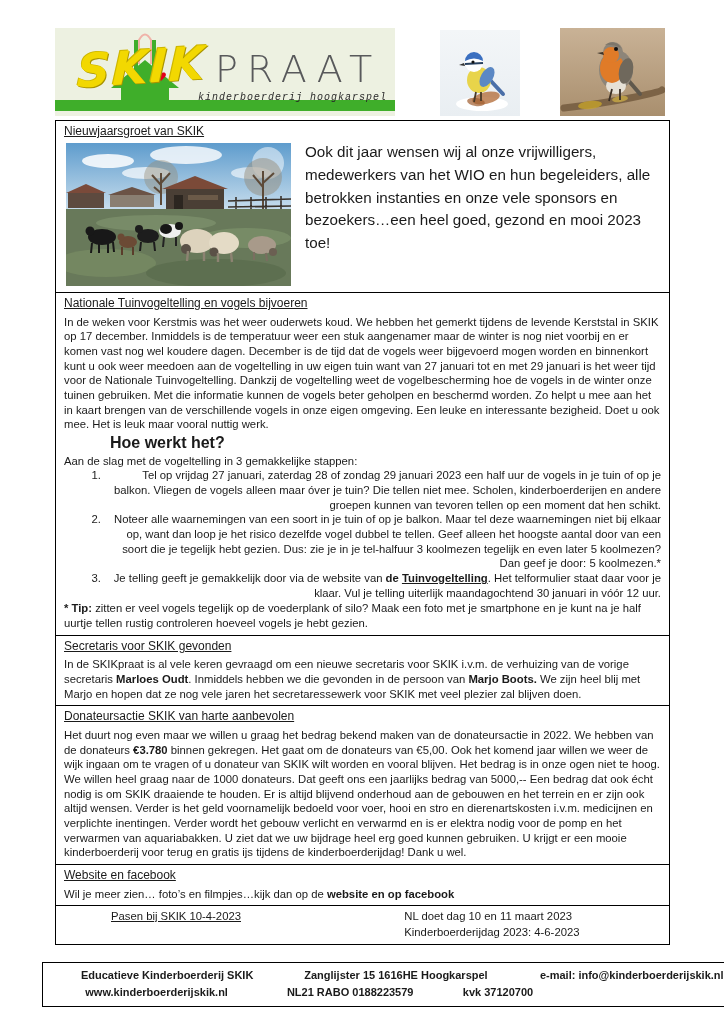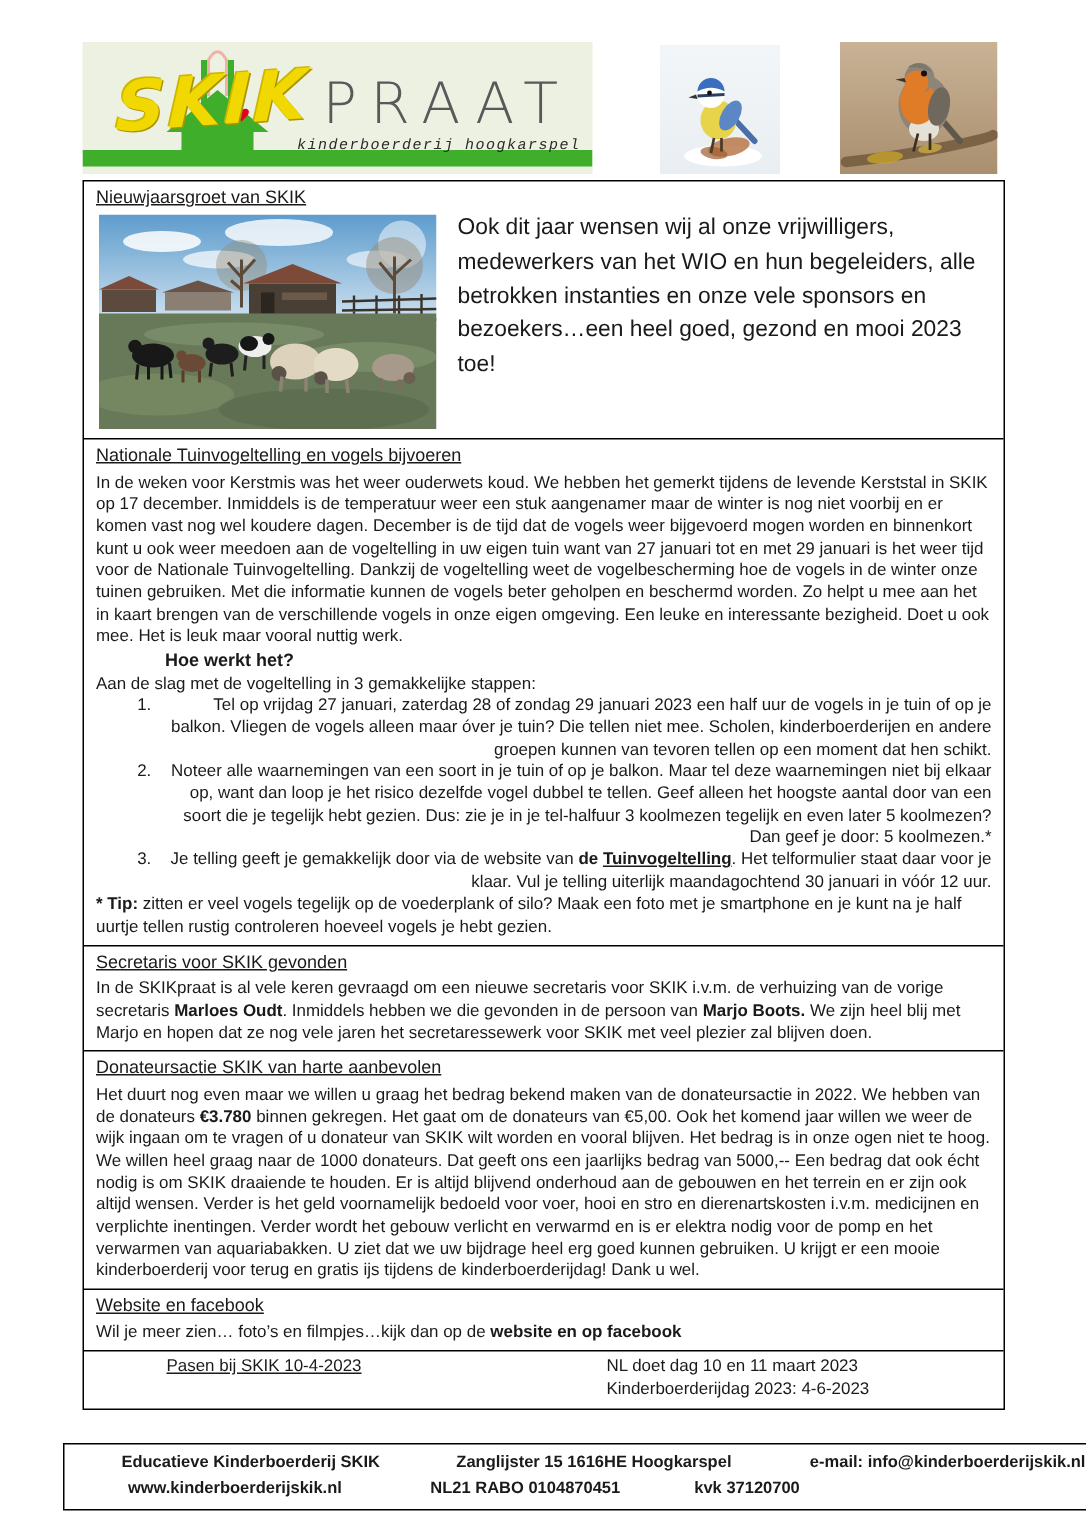--- a/index.html
+++ b/index.html
@@ -40,21 +40,21 @@
   .sec + .sec{border-top:1.5px solid #000;}
   .sec-title{
     font-size:12px;font-weight:normal;text-decoration:underline;margin:0 0 3px 0;
   }
   .body-text{font-size:11.3px;line-height:1.3;}
   .greeting-row{display:flex;align-items:flex-start;}
   .farm-photo{flex:0 0 auto;margin:2px 0 2px 2px;display:block;}
   .greeting-text{
     font-size:15.2px;line-height:1.5;padding:0 2px 0 14px;
   }
-  .subhead{font-size:12px;font-weight:bold;margin:1px 0 0 0;padding-left:46px;}
+  .subhead{font-size:16px;font-weight:bold;margin:1px 0 0 0;padding-left:46px;}
   ol.steps{margin:0 0 1px 0;padding:0 0 0 40px;text-align:right;}
   ol.steps li{padding-left:3px;margin:0;}
   .tip b{font-weight:bold;}
   .link-bold{font-weight:bold;}
   .link-underline{font-weight:bold;text-decoration:underline;cursor:pointer;}
   
   .agenda{display:flex;font-size:11.3px;line-height:1.35;}
   .agenda-left{flex:0 0 57%;}
   .agenda-right{flex:1 1 auto;}
   .agenda-label{font-weight:bold;text-decoration:underline;margin-right:4px;}
@@ -268,16 +268,16 @@
 </div>
 
 <div class="footer">
   <div class="footer-row fr1">
     <span class="cell c0">Educatieve Kinderboerderij SKIK</span>
     <span class="cell c1">Zanglijster 15 1616HE Hoogkarspel</span>
     <span class="cell c2">e-mail: info@kinderboerderijskik.nl</span>
   </div>
   <div class="footer-row fr2">
     <span class="cell c0">www.kinderboerderijskik.nl</span>
-    <span class="cell c2">NL21 RABO 0104870451</span>
+    <span class="cell c2">NL21 RABO 0188223579</span>
     <span class="cell c3">kvk 37120700</span>
   </div>
 </div>
 
 </body></html>

